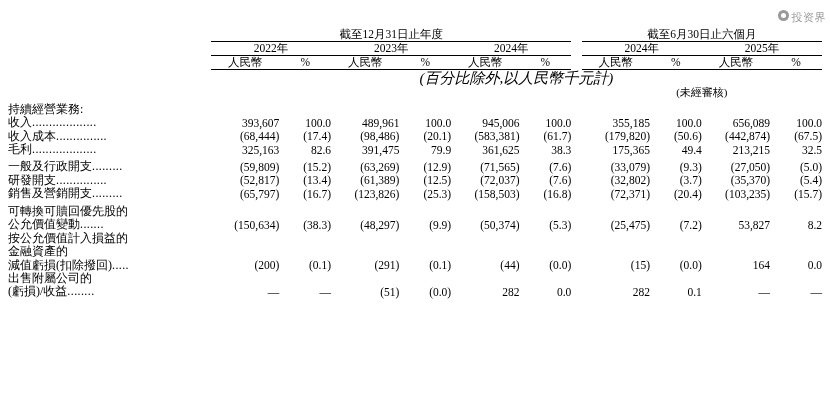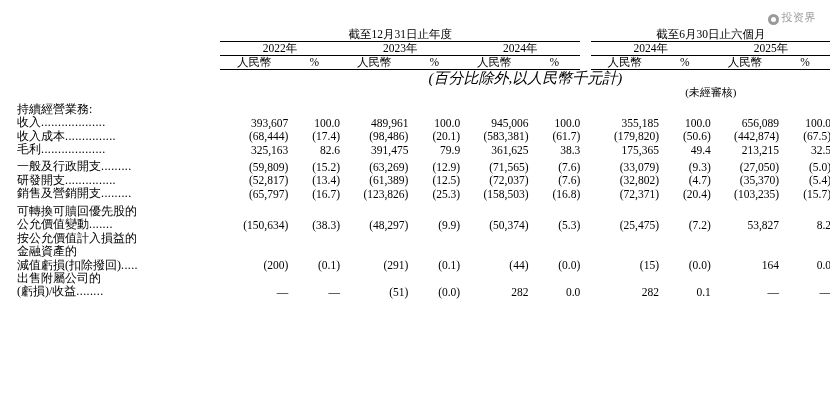--- a/index.html
+++ b/index.html
@@ -11,25 +11,25 @@
     color: #000;
   }
   #page {
     position: relative;
     width: 830px; height: 402px;
     overflow: hidden;
     background: #fff;
   }
   .watermark {
     position: absolute;
-    top: 10px; right: 14px;
+    top: 10px; right: 4px;
     font-size: 11px;
     color: #9a9a9a;
     font-family: "Liberation Sans", sans-serif;
-    display: flex; align-items: flex-end; gap: 3px;
+    display: flex; align-items: flex-start; gap: 3px;
     letter-spacing: 0.5px;
   }
   .wm-dot {
     width: 11px; height: 11px;
     border-radius: 50%;
     background: #9a9a9a;
     display: inline-block;
     position: relative;
   }
   .wm-dot::after {
@@ -37,21 +37,21 @@
     position: absolute;
     left: 3px; top: 3px;
     width: 5px; height: 5px;
     border-radius: 50%;
     background: #fff;
   }
 
   table.fin {
     position: absolute;
     top: 28px;
-    left: 17px;
+    left: 8px;
     width: 814px;
     border-collapse: collapse;
     font-size: 11.5px;
     line-height: 1.12;
   }
   table.fin td, table.fin th {
     padding: 0;
     vertical-align: bottom;
     font-weight: normal;
   }
@@ -275,21 +275,21 @@
         <tr>
           <td class="label"><span>研發開支</span><span class="dots">...............</span></td>
           <td class="num">(52,817)</td>
           <td class="pct">(13.4)</td>
           <td class="num">(61,389)</td>
           <td class="pct">(12.5)</td>
           <td class="num">(72,037)</td>
           <td class="pct">(7.6)</td>
           <td></td>
           <td class="num">(32,802)</td>
-          <td class="pct">(4.7)</td>
+          <td class="pct">(3.7)</td>
           <td class="num">(35,370)</td>
           <td class="pct">(5.4)</td>
         </tr>
         <tr>
           <td class="label"><span>銷售及營銷開支</span><span class="dots">.........</span></td>
           <td class="num">(65,797)</td>
           <td class="pct">(16.7)</td>
           <td class="num">(123,826)</td>
           <td class="pct">(25.3)</td>
           <td class="num">(158,503)</td>

